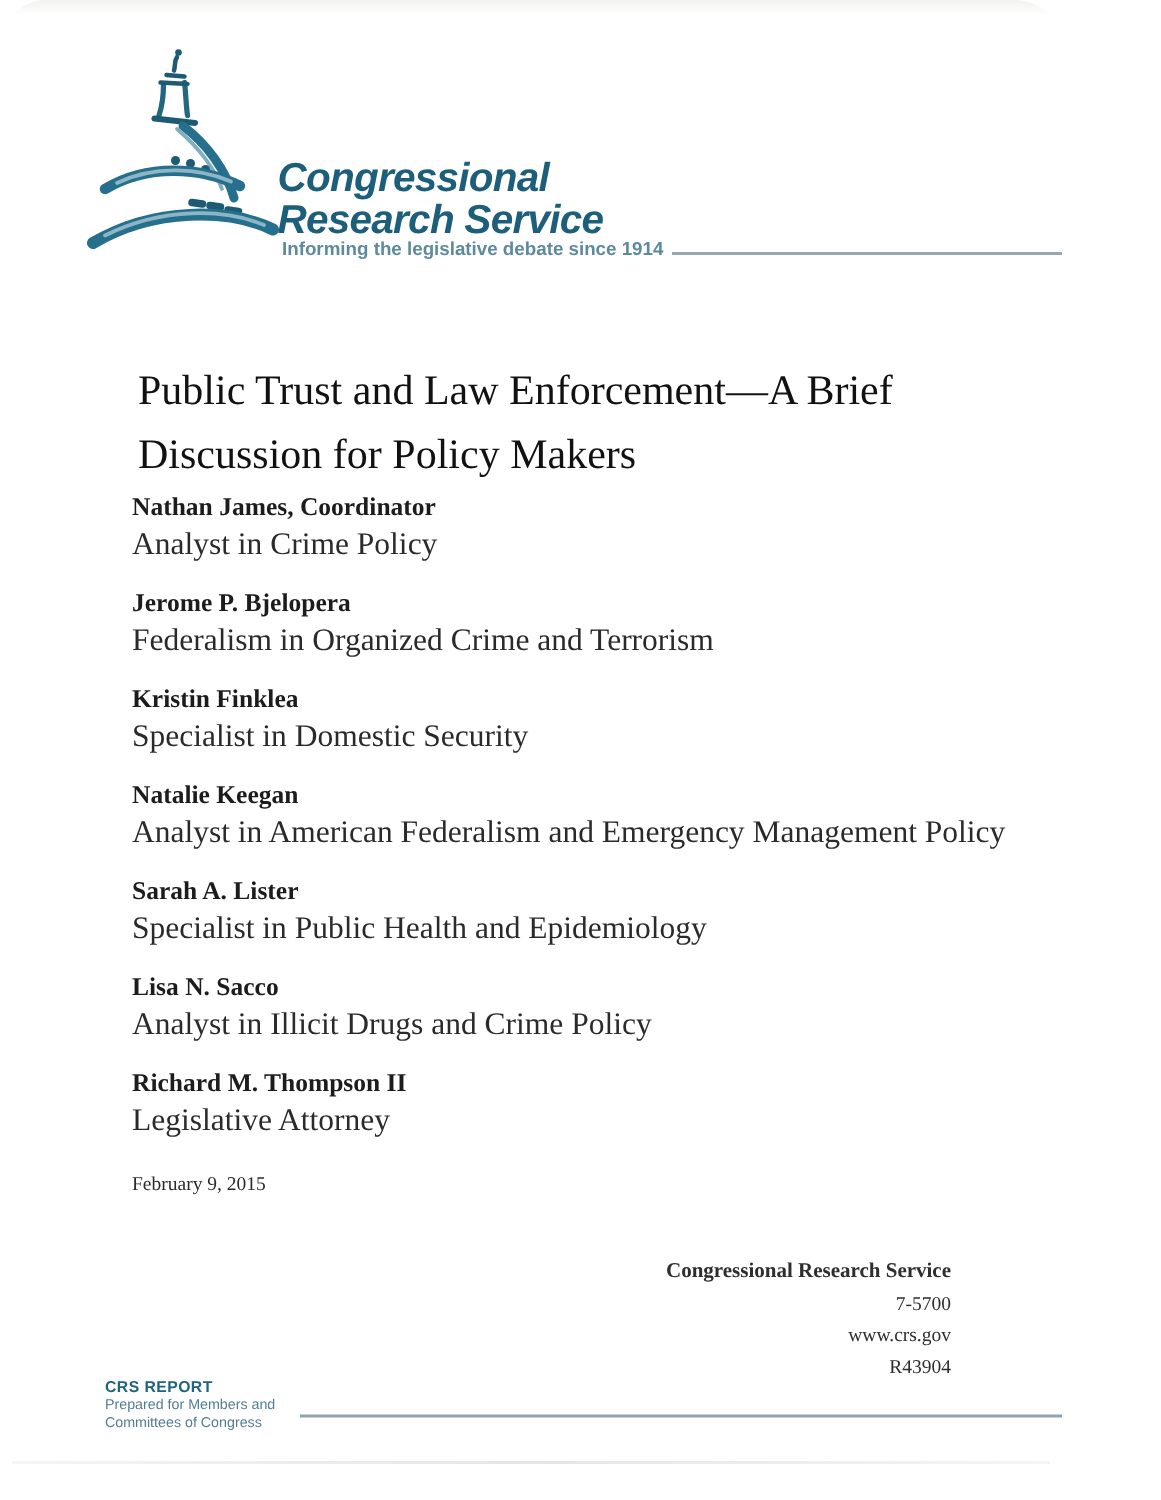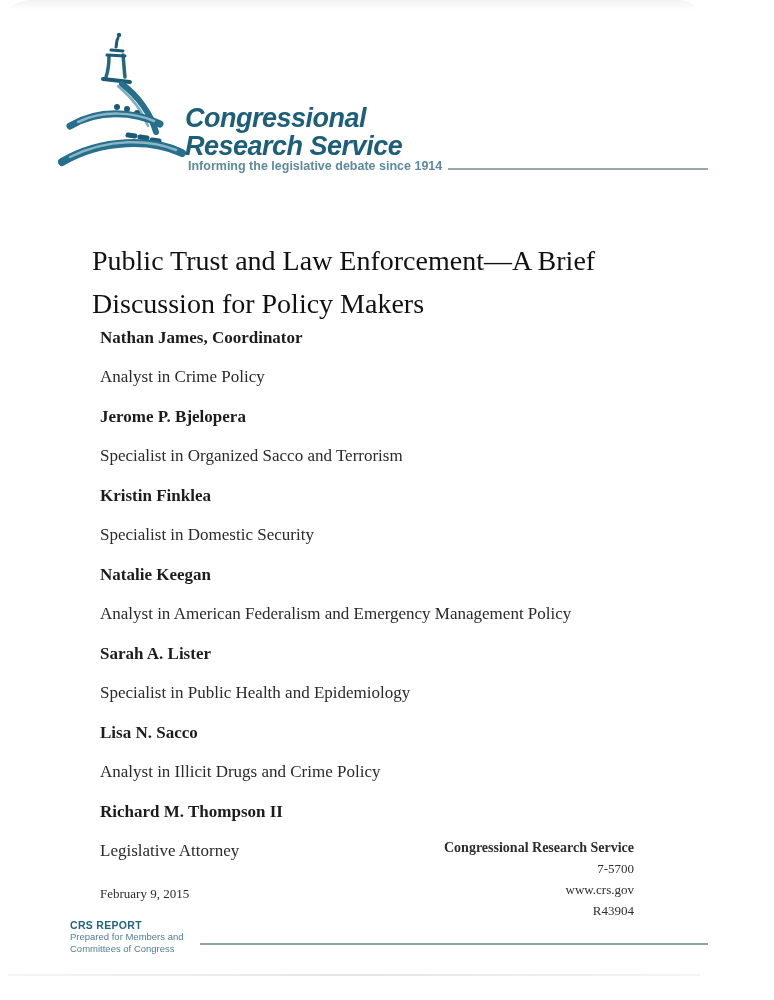--- a/index.html
+++ b/index.html
@@ -33,24 +33,24 @@
     padding-right:6px;
   }
   .tagline-rule{flex:1;height:2px;background:#97a8ae;margin-bottom:3px;}
   
   .title{
     position:absolute;left:92px;top:220px;width:620px;
     font-weight:normal;font-size:28px;line-height:43px;color:#111;
   }
   .title span{display:block;}
   
-  .authors{position:absolute;left:100px;top:326px;width:620px;}
+  .authors{position:absolute;left:88px;top:326px;width:620px;}
   .author{margin-bottom:16px;}
   .author .name{font-weight:bold;font-size:17px;line-height:24px;color:#1c1c1c;}
-  .author .role{font-size:17px;line-height:24px;color:#2a2a2a;margin-top:15px;}
+  .author .role{font-size:21px;line-height:24px;color:#2a2a2a;}
   .date{margin-top:23px;font-size:13px;color:#2a2a2a;}
   
   .publisher{
     position:absolute;right:74px;top:837px;text-align:right;
     font-size:13px;line-height:21px;color:#2e2e2e;
   }
   .publisher .org{font-weight:bold;font-size:14px;}
   
   .footer{
     position:absolute;left:70px;top:919px;width:675px;
@@ -118,21 +118,21 @@
     <span>Discussion for Policy Makers</span>
   </h1>
 
   <div class="authors">
     <div class="author">
       <div class="name">Nathan James, Coordinator</div>
       <div class="role">Analyst in Crime Policy</div>
     </div>
     <div class="author">
       <div class="name">Jerome P. Bjelopera</div>
-      <div class="role">Specialist in Organized Sacco and Terrorism</div>
+      <div class="role">Federalism in Organized Crime and Terrorism</div>
     </div>
     <div class="author">
       <div class="name">Kristin Finklea</div>
       <div class="role">Specialist in Domestic Security</div>
     </div>
     <div class="author">
       <div class="name">Natalie Keegan</div>
       <div class="role">Analyst in American Federalism and Emergency Management Policy</div>
     </div>
     <div class="author">

